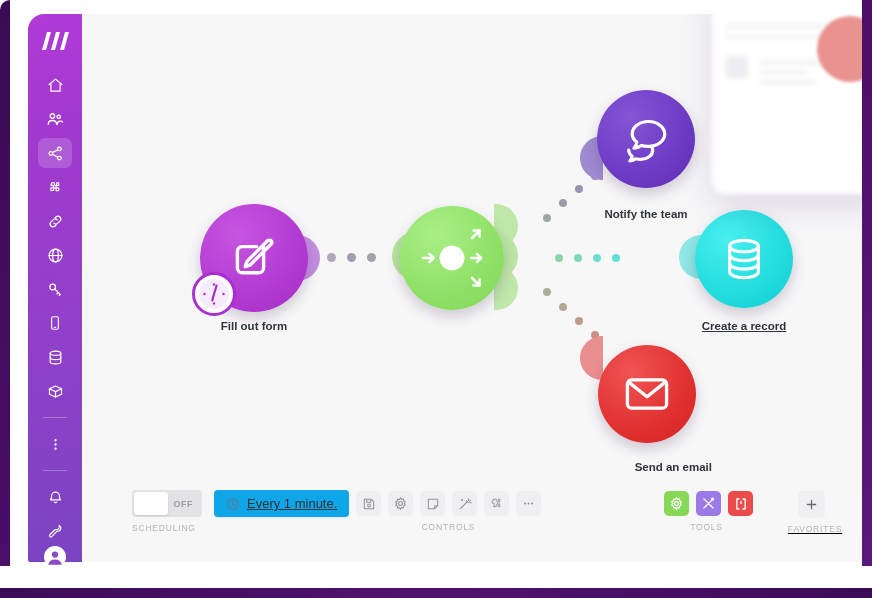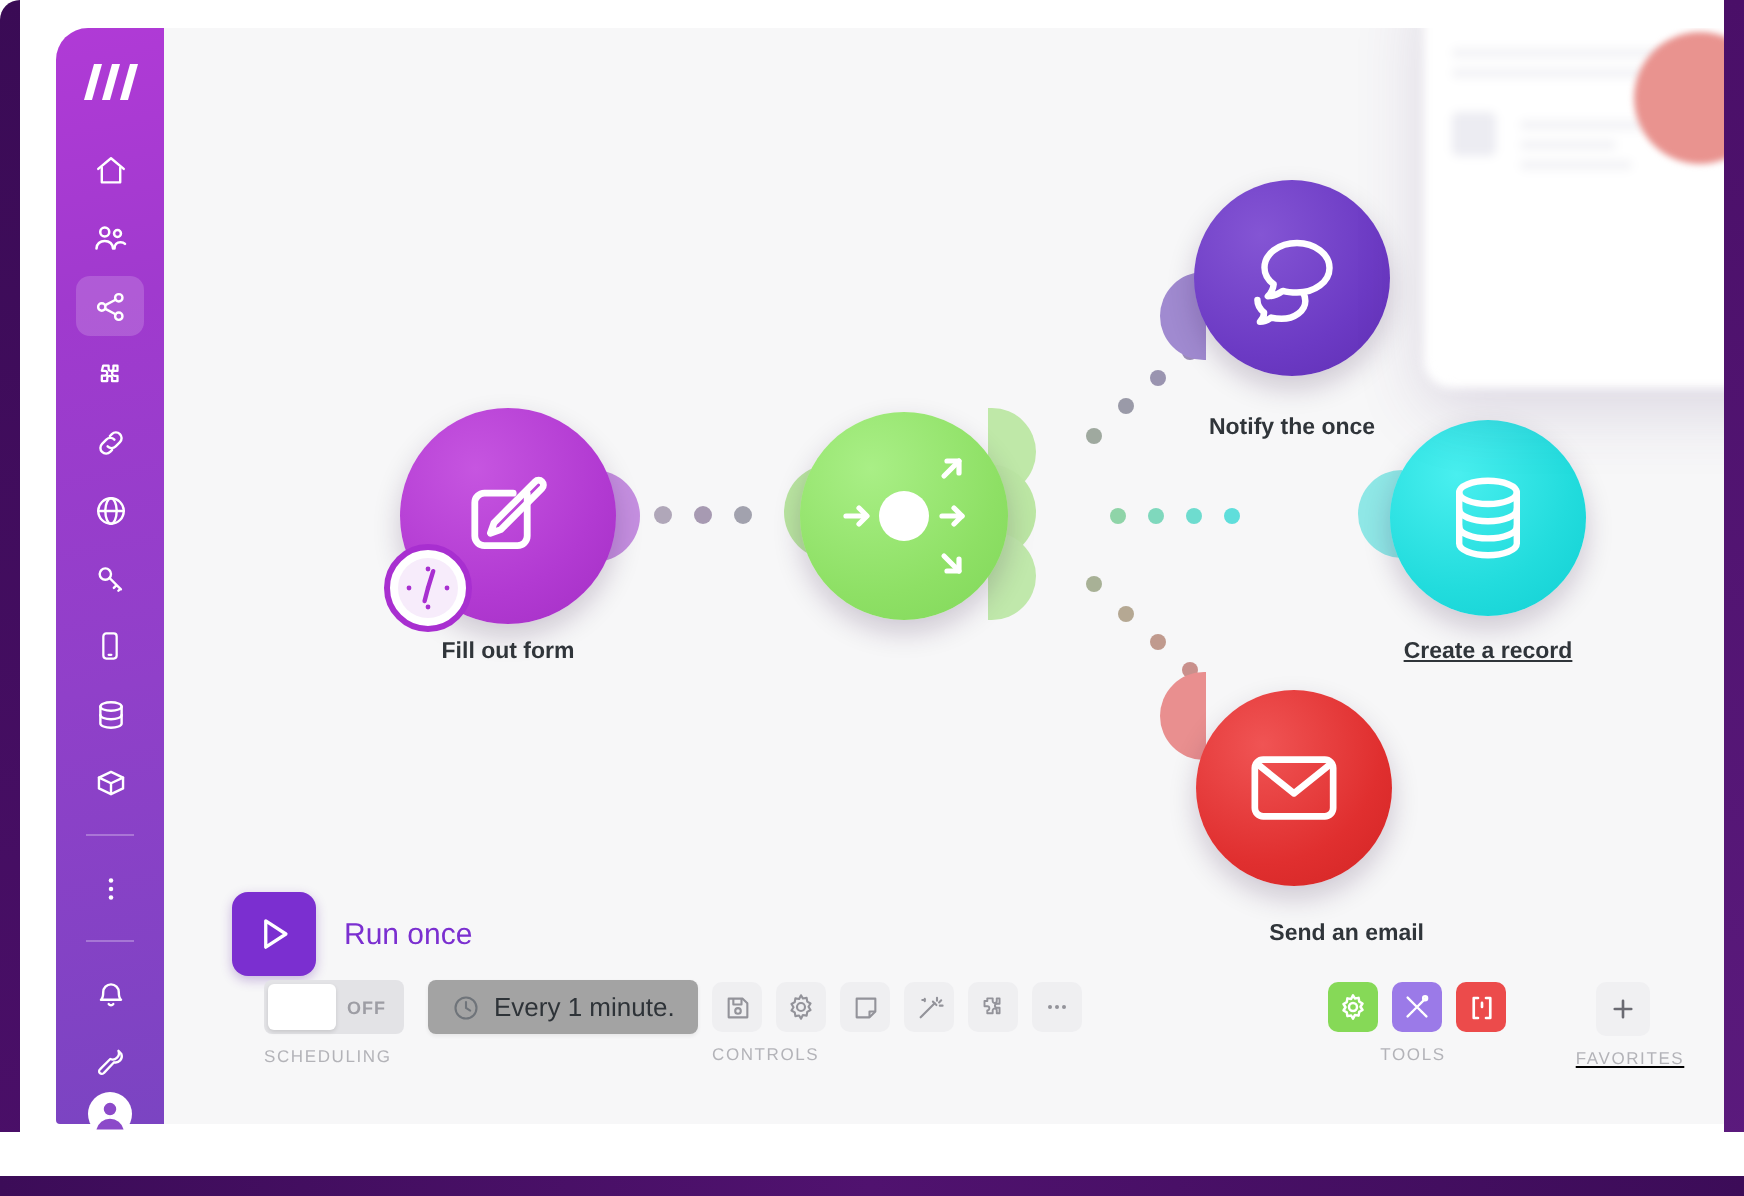--- a/index.html
+++ b/index.html
@@ -225,26 +225,26 @@
     background: #fff; border-radius: 3px;
     box-shadow: 0 1px 2px rgba(0,0,0,.12);
   }
   .toggle .off {
     position:absolute; right: 9px;
     font-size: 9px; font-weight: bold; color: #9d9da4; letter-spacing: .5px;
   }
 
   .sched-field {
     height: 27px;
-    background: #a3a3a3;
+    background: #0ea5e9;
     border-radius: 4px;
     display: flex; align-items: center; gap: 7px;
     padding: 0 12px;
     box-shadow: 0 1px 2px rgba(0,0,0,.07);
-    font-size: 13px; color: #2e3338;
+    font-size: 13px; color: #2e3338; text-decoration: underline;
   }
 
   .icon-btn {
     width: 25px; height: 25px;
     border-radius: 5px;
     background: #efeff1;
     display: flex; align-items: center; justify-content: center;
     color: #8f8f96;
   }
   .icon-btn.plain { background: #f0f0f2; }
@@ -459,21 +459,21 @@
           </svg>
         </div>
 
         <div class="bump bump-l" style="left:498px;top:122px;width:23px;height:44px;background:#a08ad0;"></div>
         <div class="node" style="left:515px;top:76px;width:98px;height:98px;background:radial-gradient(circle at 34% 28%, #8455d4 0%, #6c3ac4 62%, #5f2eb4 100%);">
           <svg width="50" height="50" viewBox="0 0 24 24" fill="none" stroke="#fff" stroke-width="1.55" stroke-linecap="round" stroke-linejoin="round">
             <path d="M13.2 3.6c-4.3 0-7.8 2.6-7.8 5.9 0 1.6.8 3 2.2 4-.1 1-.5 2-1.4 2.9 1.6-.1 2.8-.7 3.6-1.3 1 .3 2.2.4 3.4.4 4.3 0 7.8-2.6 7.8-5.9s-3.5-6-7.8-6z"></path>
             <path d="M14.6 15.5c.4.6.6 1.3.6 2 0 2.4-2.6 4.3-5.7 4.3-.9 0-1.7-.1-2.5-.3-.6.5-1.5 1-2.7 1 .7-.7 1-1.5 1-2.2-1-.8-1.6-1.8-1.6-3"></path>
           </svg>
         </div>
-        <div class="node-label" style="left:499px;top:194px;width:130px;">Notify the once</div>
+        <div class="node-label" style="left:499px;top:194px;width:130px;">Notify the team</div>
 
         <div class="bump bump-l" style="left:597px;top:221px;width:22px;height:44px;background:#8fe7e6;"></div>
         <div class="node" style="left:613px;top:196px;width:98px;height:98px;background:radial-gradient(circle at 34% 28%, #49efef 0%, #22dcdd 60%, #11cfd3 100%);">
           <svg width="48" height="48" viewBox="0 0 24 24" fill="none" stroke="#fff" stroke-width="1.6" stroke-linecap="round" stroke-linejoin="round">
             <ellipse cx="12" cy="5.6" rx="7.2" ry="2.9"></ellipse>
             <path d="M4.8 5.6v12.8c0 1.6 3.22 2.9 7.2 2.9s7.2-1.3 7.2-2.9V5.6"></path>
             <path d="M4.8 9.9c0 1.6 3.22 2.9 7.2 2.9s7.2-1.3 7.2-2.9"></path>
             <path d="M4.8 14.2c0 1.6 3.22 2.9 7.2 2.9s7.2-1.3 7.2-2.9"></path>
           </svg>
         </div>
@@ -499,49 +499,41 @@
         <div class="ghost-lines" style="top:78px;left:48px">
           <div class="gl" style="width:62px"></div>
           <div class="gl" style="width:48px"></div>
           <div class="gl" style="width:56px"></div>
         </div>
       </div>
       <div id="overlay-pink"></div>
 
       <div id="toolbar">
 
-        <div id="runrow">
-          <div class="run-btn">
-            <svg width="22" height="22" viewBox="0 0 24 24" fill="none" stroke="#fff" stroke-width="1.8" stroke-linejoin="round">
-              <path d="M7.5 4.8 18.5 12 7.5 19.2z"></path>
-            </svg>
-          </div>
-          <div class="run-label">Run once</div>
-        </div>
 
         <div id="botrow">
 
           <div class="grp" style="left:34px;top:0;">
             <div style="display:flex;align-items:center;gap:12px;">
               <div class="toggle">
                 <div class="knob"></div>
                 <div class="off">OFF</div>
               </div>
               <div class="sched-field">
                 <svg width="14" height="14" viewBox="0 0 24 24" fill="none" stroke="#6f747a" stroke-width="1.8" stroke-linecap="round">
                   <circle cx="12" cy="12" r="9"></circle>
                     <path d="M12 6.8V12l3.6 2.2"></path>
                 </svg>
                 <span>Every 1 minute.</span>
               </div>
             </div>
             <div class="grp-cap">SCHEDULING</div>
           </div>
 
-          <div class="grp" style="left:258px;top:1px;">
+          <div class="grp" style="left:258px;top:1px;text-align:center;">
             <div class="row-icons">
               <div class="icon-btn">
                 <svg width="14" height="14" viewBox="0 0 24 24" fill="none" stroke="#93939a" stroke-width="1.8" stroke-linejoin="round">
                   <path d="M4 4h12l4 4v12H4z"></path>
                     <path d="M8 4v5h7V4"></path>
                     <circle cx="12" cy="14.5" r="2.4"></circle>
                 </svg>
               </div>
               <div class="icon-btn">
                 <svg width="15" height="15" viewBox="0 0 24 24" fill="none" stroke="#93939a" stroke-width="1.7" stroke-linejoin="round">

